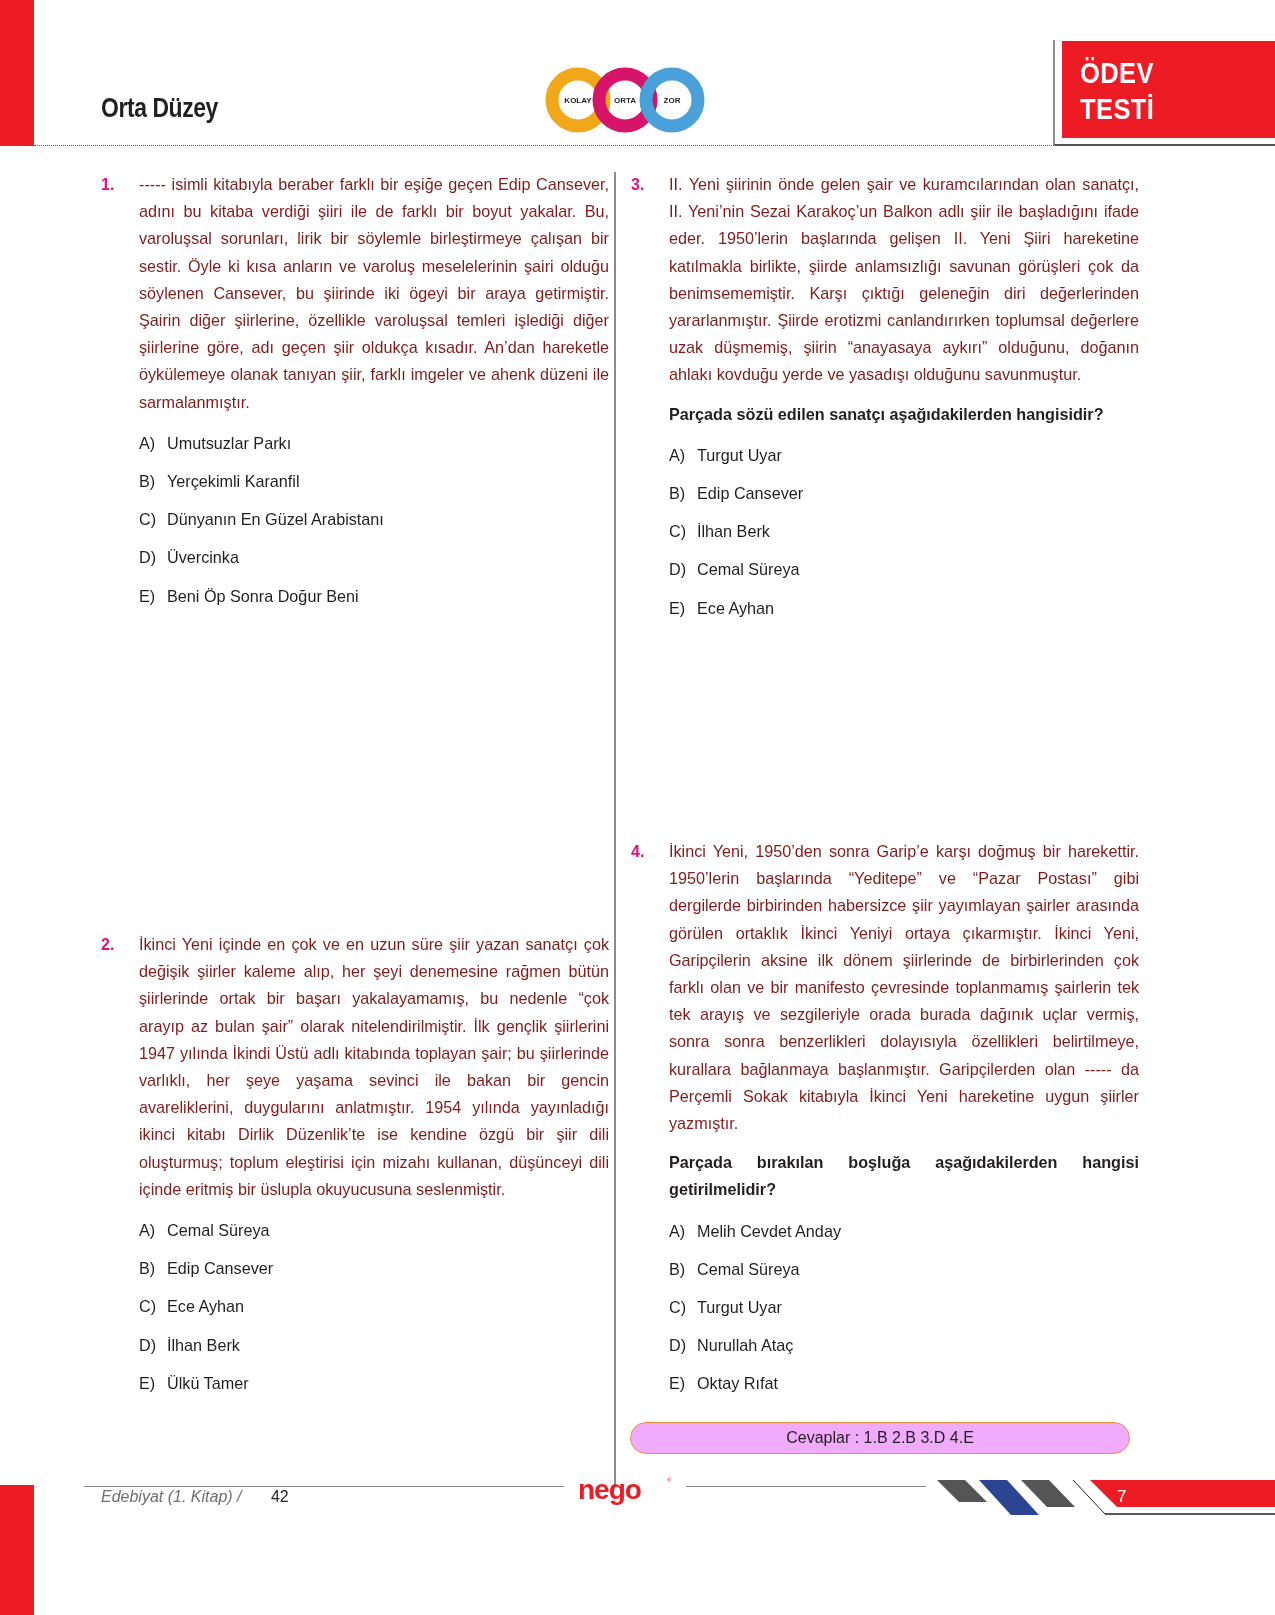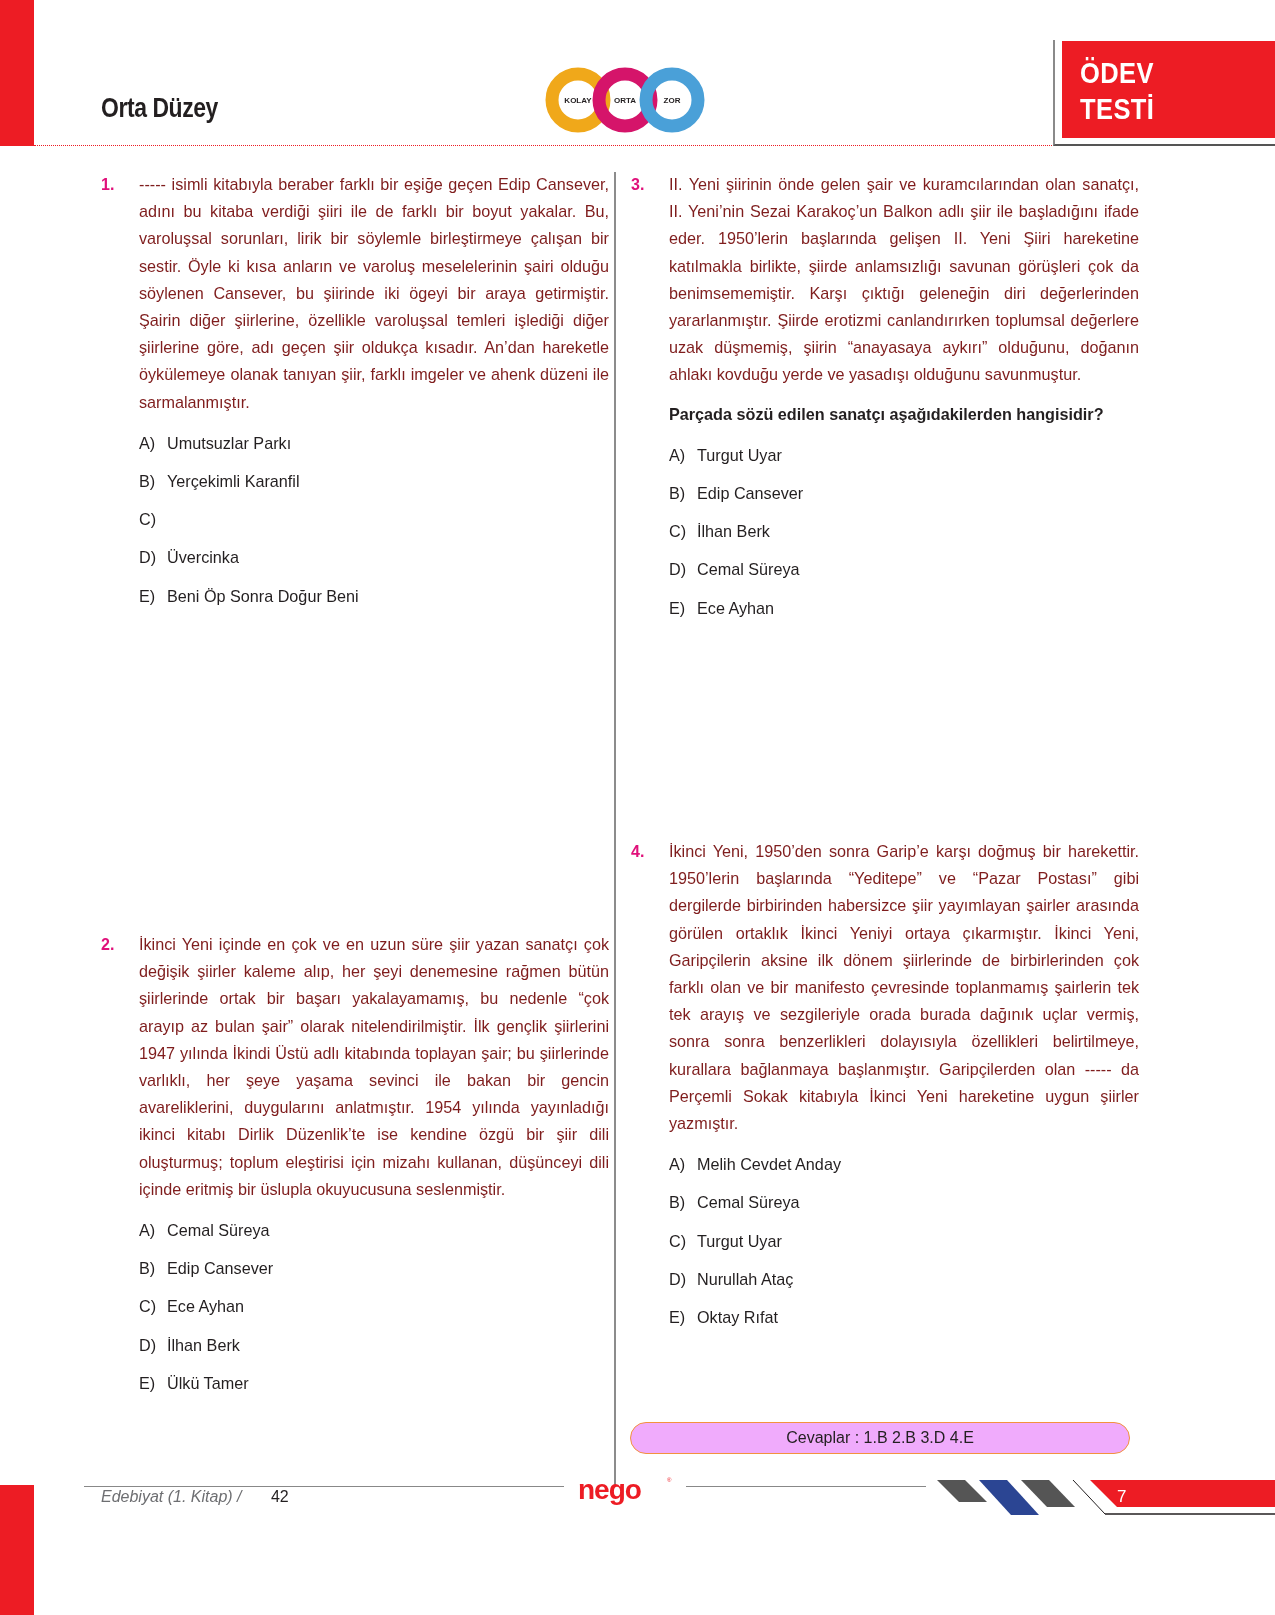--- a/index.html
+++ b/index.html
@@ -79,20 +79,21 @@
     <li>
         <span class="letter">A)</span>
         <span>Umutsuzlar Parkı</span>
       </li>
     <li>
         <span class="letter">B)</span>
         <span>Yerçekimli Karanfil</span>
       </li>
     <li>
         <span class="letter">C)</span>
+        <span>Dünyanın En Güzel Arabistanı</span>
       </li>
     <li>
         <span class="letter">D)</span>
         <span>Üvercinka</span>
       </li>
     <li>
         <span class="letter">E)</span>
         <span>Beni Öp Sonra Doğur Beni</span>
       </li>
   </ul>
@@ -149,20 +150,21 @@
     <li>
         <span class="letter">E)</span>
         <span>Ece Ayhan</span>
       </li>
   </ul>
 </div>
 
 <div class="question" id="q4">
   <span class="qnum">4.</span>
   <p class="qtext">İkinci Yeni, 1950’den sonra Garip’e karşı doğmuş bir harekettir. 1950’lerin başlarında “Yeditepe” ve “Pazar Postası” gibi dergilerde birbirinden habersizce şiir yayımlayan şairler arasında görülen ortaklık İkinci Yeniyi ortaya çıkarmıştır. İkinci Yeni, Garipçilerin aksine ilk dönem şiirlerinde de birbirlerinden çok farklı olan ve bir manifesto çevresinde toplanmamış şairlerin tek tek arayış ve sezgileriyle orada burada dağınık uçlar vermiş, sonra sonra benzerlikleri dolayısıyla özellikleri belirtilmeye, kurallara bağlanmaya başlanmıştır. Garipçilerden olan ----- da Perçemli Sokak kitabıyla İkinci Yeni hareketine uygun şiirler yazmıştır.</p>
+  <p class="qprompt">Parçada bırakılan boşluğa aşağıdakilerden hangisi getirilmelidir?</p>
   <ul class="options">
     <li>
         <span class="letter">A)</span>
         <span>Melih Cevdet Anday</span>
       </li>
     <li>
         <span class="letter">B)</span>
         <span>Cemal Süreya</span>
       </li>
     <li>

